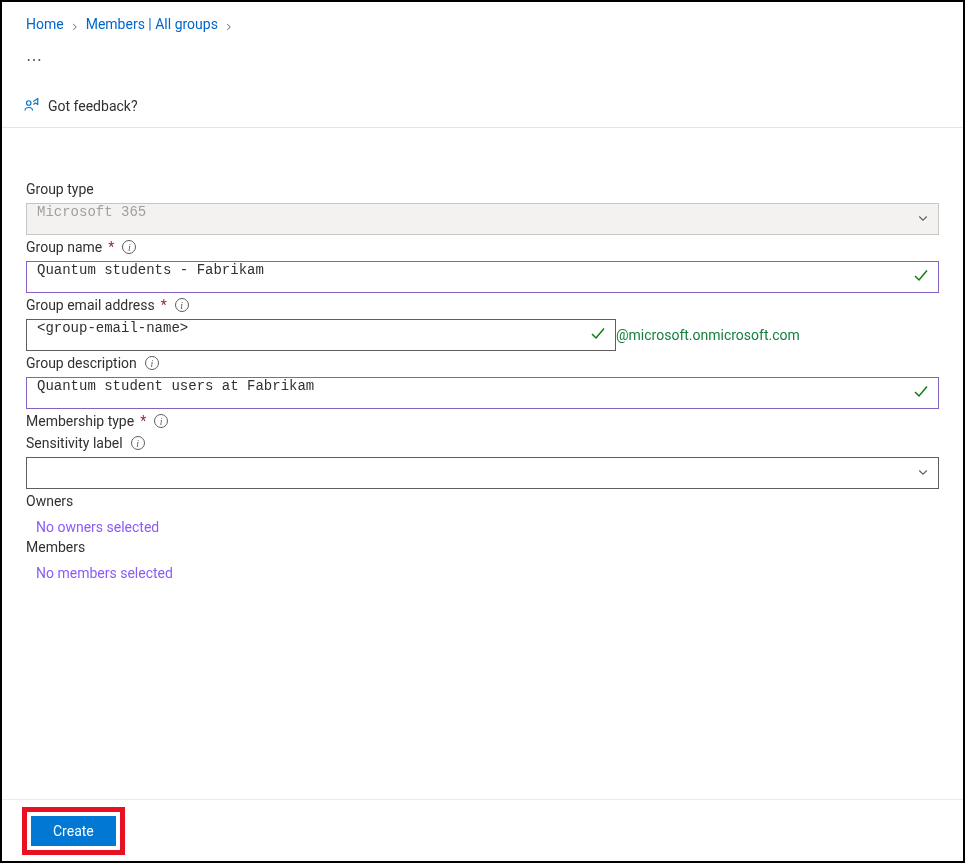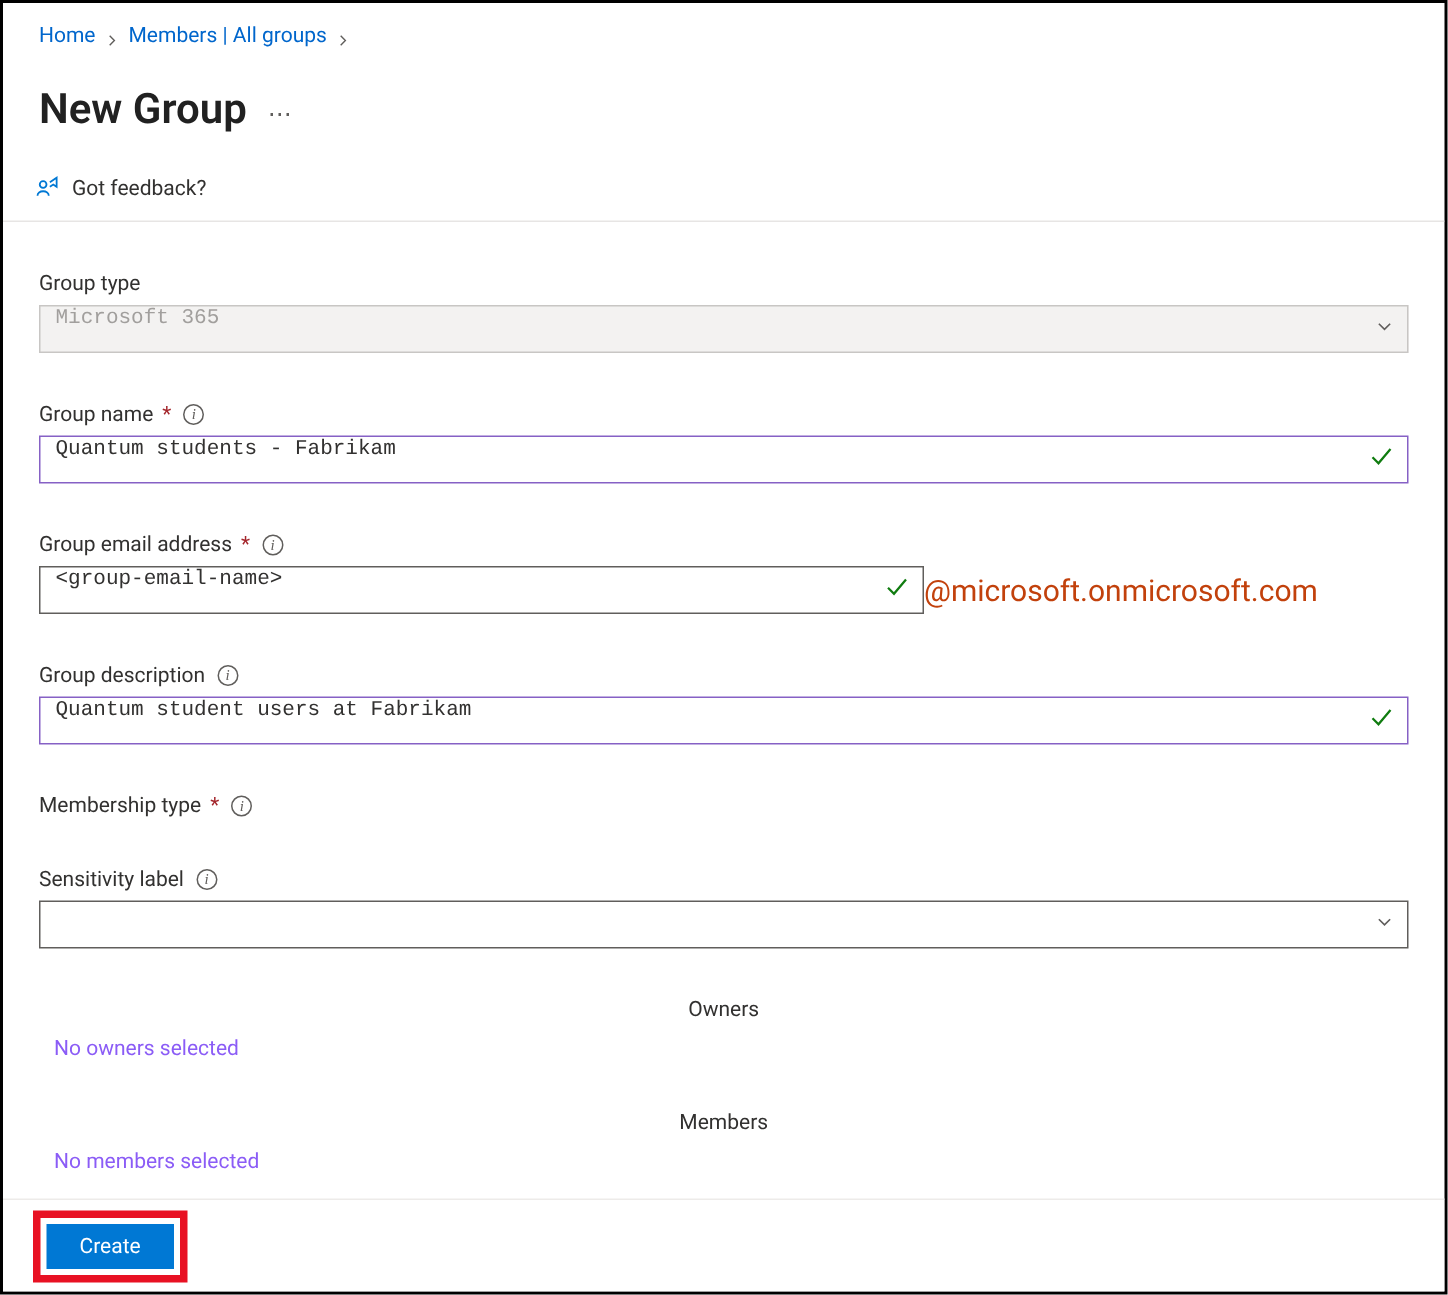--- a/index.html
+++ b/index.html
@@ -15,21 +15,21 @@
       overflow: hidden;
     }
     .header-area {
       padding: 14px 24px 0 24px;
     }
     .breadcrumb {
       display: flex;
       align-items: flex-end;
       gap: 6px;
       font-size: 14px;
-      margin-bottom: 24px;
+      margin-bottom: 12px;
     }
     .breadcrumb a {
       color: #0066cc;
       text-decoration: none;
     }
     .breadcrumb .chevron {
       color: #605e5c;
       font-size: 11px;
       display: inline-flex;
       align-items: center;
@@ -77,21 +77,21 @@
       overflow-y: scroll;
       padding: 22px 24px 12px 24px;
     }
     .content-scroll::-webkit-scrollbar { width: 18px; }
     .content-scroll::-webkit-scrollbar-track { background: #f3f2f1; }
     .content-scroll::-webkit-scrollbar-thumb { background: #c8c6c4; }
     .content-scroll::-webkit-scrollbar-button:single-button {
       background: #f3f2f1; height: 18px;
     }
     .field-group {
-      margin-bottom: 33px;
+      margin-bottom: 4px;
     }
     .field-label {
       display: flex;
       align-items: center;
       gap: 4px;
       margin-bottom: 6px;
       color: #323130;
       font-size: 14px;
     }
     .req { color: #a4262c; margin-left: 2px; }
@@ -146,25 +146,24 @@
       color: #107c10;
       pointer-events: none;
     }
     .checkmark svg { width: 16px; height: 16px; }
     .email-row {
       display: flex;
       align-items: center;
       gap: 0;
     }
     .email-row .input-wrapper { flex: 0 0 590px; }
-    .email-domain { color: #c2410c; font-size: 20px; }
+    .email-domain { color: #15803d; font-size: 14px; }
     .section-label {
       color: #323130;
       margin-bottom: 10px;
-      text-align: center;
     }
     .link-text {
       color: #8b5cf6;
       padding-left: 10px;
       cursor: pointer;
       font-size: 14px;
     }
     .footer-bar {
       position: absolute;
       left: 0; right: 0; bottom: 0;
@@ -207,21 +206,20 @@
     </span>
     <a href="#">Members | All groups</a>
     <span class="chevron">
       <svg viewBox="0 0 16 16" fill="none" stroke="currentColor" stroke-width="1.5">
           <path d="M5 3l5 5-5 5"></path>
         </svg>
     </span>
   </nav>
 
   <div class="page-title-row">
-    <h1 class="page-title">New Group</h1>
     <span class="more-dots">⋯</span>
   </div>
 </div>
 
 <div class="feedback-row">
   <span class="feedback-icon">
     <svg viewBox="0 0 24 24" fill="none" stroke="currentColor" stroke-width="1.6">
       <circle cx="9" cy="8" r="3"></circle>
       <path d="M4 18c0-2.5 2.2-4 5-4s5 1.5 5 4"></path>
       <path d="M15 6l6-4v8l-3-2-3 2"></path>

